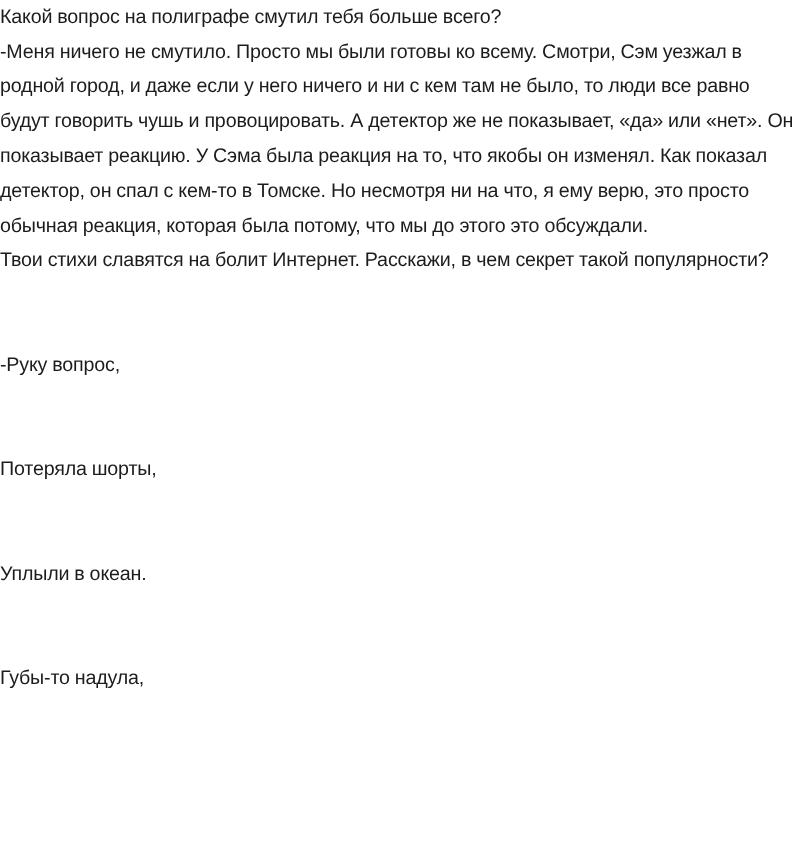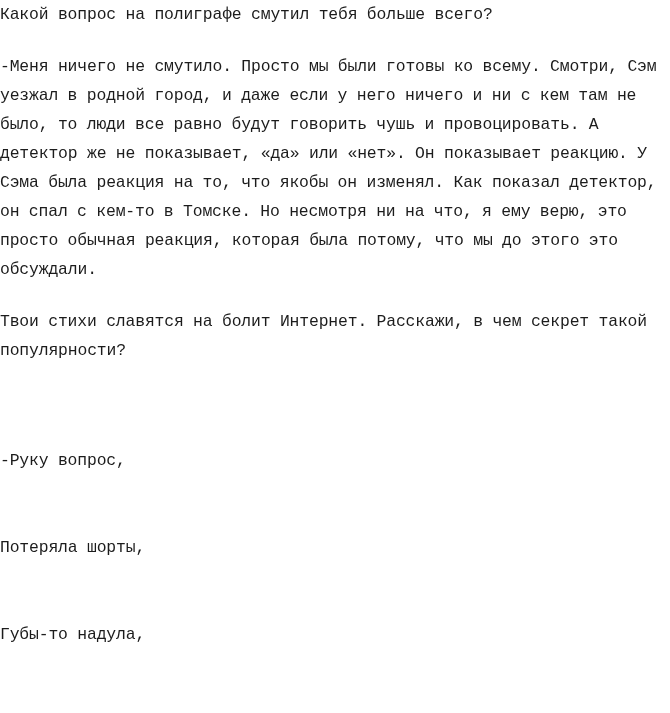--- a/index.html
+++ b/index.html
@@ -13,21 +13,20 @@
     overflow: hidden;
     font-family: "Liberation Sans", "DejaVu Sans", sans-serif;
   }
   .page {
     width: 670px;
     height: 713px;
     background: #ffffff;
     position: relative;
     box-sizing: border-box;
     padding: 4px;
-    font-family: Liberation Mono, monospace;
   }
   .article {
     position: absolute;
     left: 0px;
     top: 0px;
     width: 668px;
     color: #1c1c1c;
     font-size: 16.4px;
     line-height: 29px;
     letter-spacing: -0.15px;
@@ -35,41 +34,41 @@
     font-stretch: condensed;
     text-rendering: optimizeLegibility;
   }
   .para {
     margin: 0;
     padding: 0;
     white-space: pre-wrap;
     hyphens: none;
   }
   .para + .para {
-    margin-top: 23px;
   }
   .q-line {
     display: block;
   }
 </style>
 </head>
 <body>
 
 <div class="page">
   <div class="article">
 
     <p class="para">Какой вопрос на полиграфе смутил тебя больше всего?</p>
 
     <p class="para">-Меня ничего не смутило. Просто мы были готовы ко всему. Смотри, Сэм уезжал в родной город, и даже если у него ничего и ни с кем там не было, то люди все равно будут говорить чушь и провоцировать. А детектор же не показывает, «да» или «нет». Он показывает реакцию. У Сэма была реакция на то, что якобы он изменял. Как показал детектор, он спал с кем-то в Томске. Но несмотря ни на что, я ему верю, это просто обычная реакция, которая была потому, что мы до этого это обсуждали.</p>
 
     <p class="para">Твои стихи славятся на болит Интернет. Расскажи, в чем секрет такой популярности?</p>
 
     <p class="para tight">
       <span class="q-line">-Руку вопрос,</span>
       <span class="q-line">Потеряла шорты,</span>
+      <span class="q-line">Уплыли в океан.</span>
       <span class="q-line">Губы-то надула,</span>
       
       
       
       
       
       
       
     </p>
 

